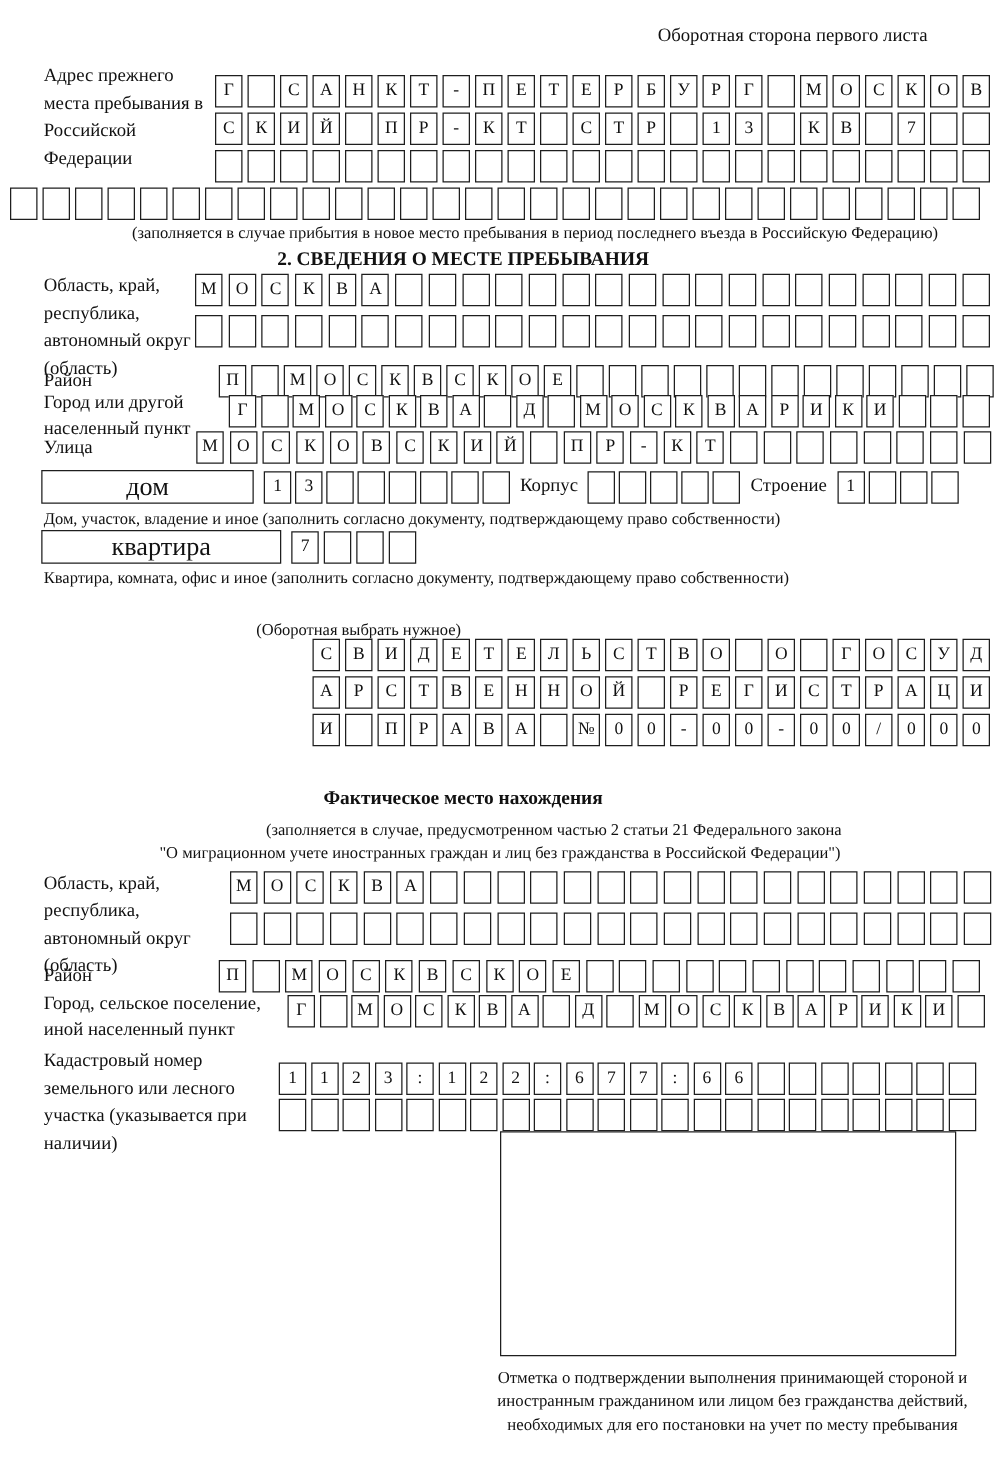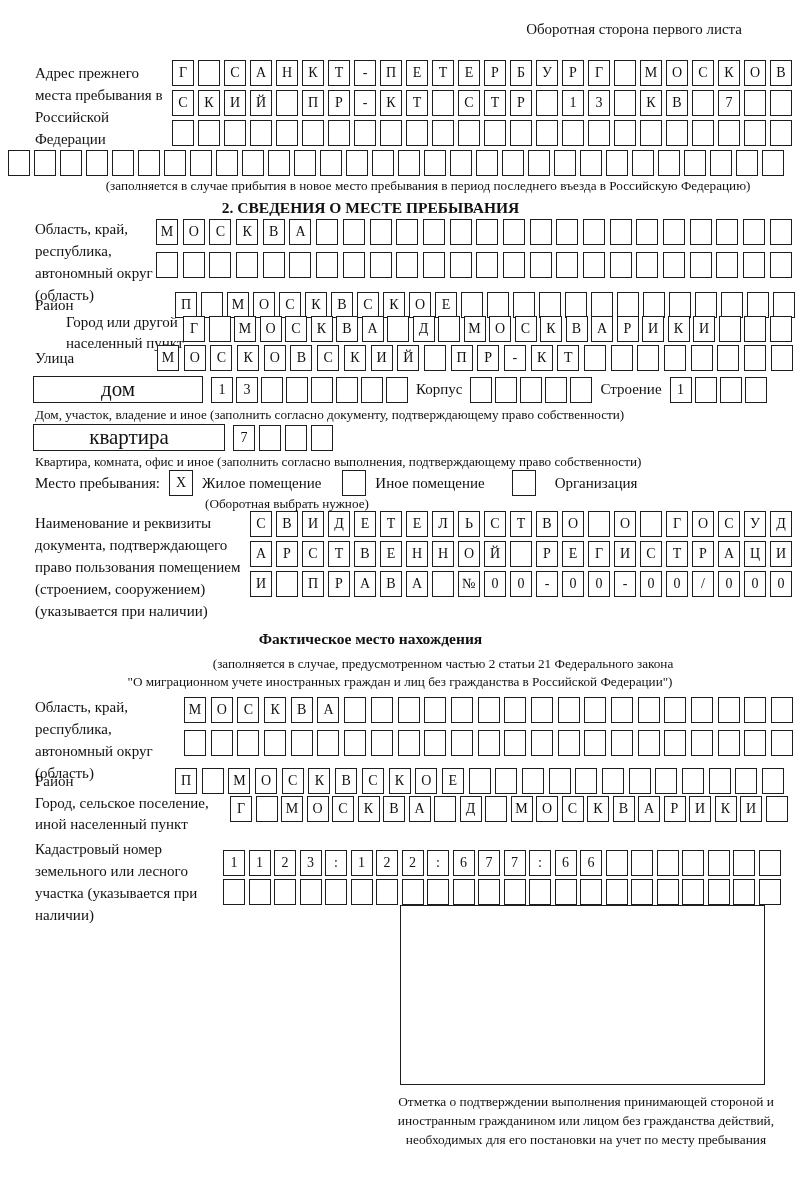--- a/index.html
+++ b/index.html
@@ -45,21 +45,21 @@
     border:1.8px solid #1e1e1e; background:#fff;
   }
 </style>
 </head>
 <body>
 
 <div class="page">
 
   <div class="abs lbl" style="top:18px; right:58px;">Оборотная сторона первого листа</div>
 
-  <div class="abs lbl" style="top:62px; left:35px; width:140px;">Адрес прежнего места пребывания в Российской Федерации</div>
+  <div class="abs lbl" style="top:50px; left:35px; width:140px;">Адрес прежнего места пребывания в Российской Федерации</div>
   <div class="abs boxrow g4" style="top:60px;  left:172px;">
       <span class="cb">Г</span>
       <span class="cb"></span>
       <span class="cb">С</span>
       <span class="cb">А</span>
       <span class="cb">Н</span>
       <span class="cb">К</span>
       <span class="cb">Т</span>
       <span class="cb">-</span>
       <span class="cb">П</span>
@@ -242,21 +242,21 @@
       <span class="cb"></span>
       <span class="cb"></span>
       <span class="cb"></span>
       <span class="cb"></span>
       <span class="cb"></span>
       <span class="cb"></span>
       <span class="cb"></span>
       <span class="cb"></span>
     </div>
 
-  <div class="abs lbl" style="top:312px; left:35px; width:145px; line-height:21px;margin-left:31px;">Город или другой населенный пункт</div>
+  <div class="abs lbl" style="top:312px; left:35px; width:145px; line-height:21px;">Город или другой населенный пункт</div>
   <div class="abs boxrow g35" style="top:316px; left:183px;">
       <span class="cb">Г</span>
       <span class="cb"></span>
       <span class="cb">М</span>
       <span class="cb">О</span>
       <span class="cb">С</span>
       <span class="cb">К</span>
       <span class="cb">В</span>
       <span class="cb">А</span>
       <span class="cb"></span>
@@ -337,34 +337,24 @@
 
   <div class="abs boxrow" style="top:424px; left:33px; gap:8px;">
     <span class="widebox" style="width:192px;">квартира</span>
     <span class="boxrow g4">
         <span class="cb">7</span>
         <span class="cb"></span>
         <span class="cb"></span>
         <span class="cb"></span>
       </span>
   </div>
-  <div class="abs cap" style="top:454px; left:35px;">Квартира, комната, офис и иное (заполнить согласно выполнения, подтверждающему право собственности)</div>
-
-  <div class="abs boxrow" style="top:470px; left:35px; gap:9px;">
-    <span class="inline-lbl">Место пребывания:</span>
-    <span class="chk">X</span>
-    <span class="inline-lbl" style="margin-right:12px;">Жилое помещение</span>
-    <span class="chk"></span>
-    <span class="inline-lbl" style="margin-right:18px;">Иное помещение</span>
-    <span class="chk"></span>
-    <span class="inline-lbl" style="margin-left:10px;">Организация</span>
-  </div>
+  <div class="abs cap" style="top:454px; left:35px;">Квартира, комната, офис и иное (заполнить согласно документу, подтверждающему право собственности)</div>
+
   <div class="abs cap" style="top:496px; left:205px;">(Оборотная выбрать нужное)</div>
 
-  <div class="abs lbl" style="top:512px; left:35px; width:208px;">Наименование и реквизиты документа, подтверждающего право пользования помещением (строением, сооружением) (указывается при наличии)</div>
   <div class="abs boxrow g4" style="top:511px; left:250px;">
       <span class="cb">С</span>
       <span class="cb">В</span>
       <span class="cb">И</span>
       <span class="cb">Д</span>
       <span class="cb">Е</span>
       <span class="cb">Т</span>
       <span class="cb">Е</span>
       <span class="cb">Л</span>
       <span class="cb">Ь</span>

